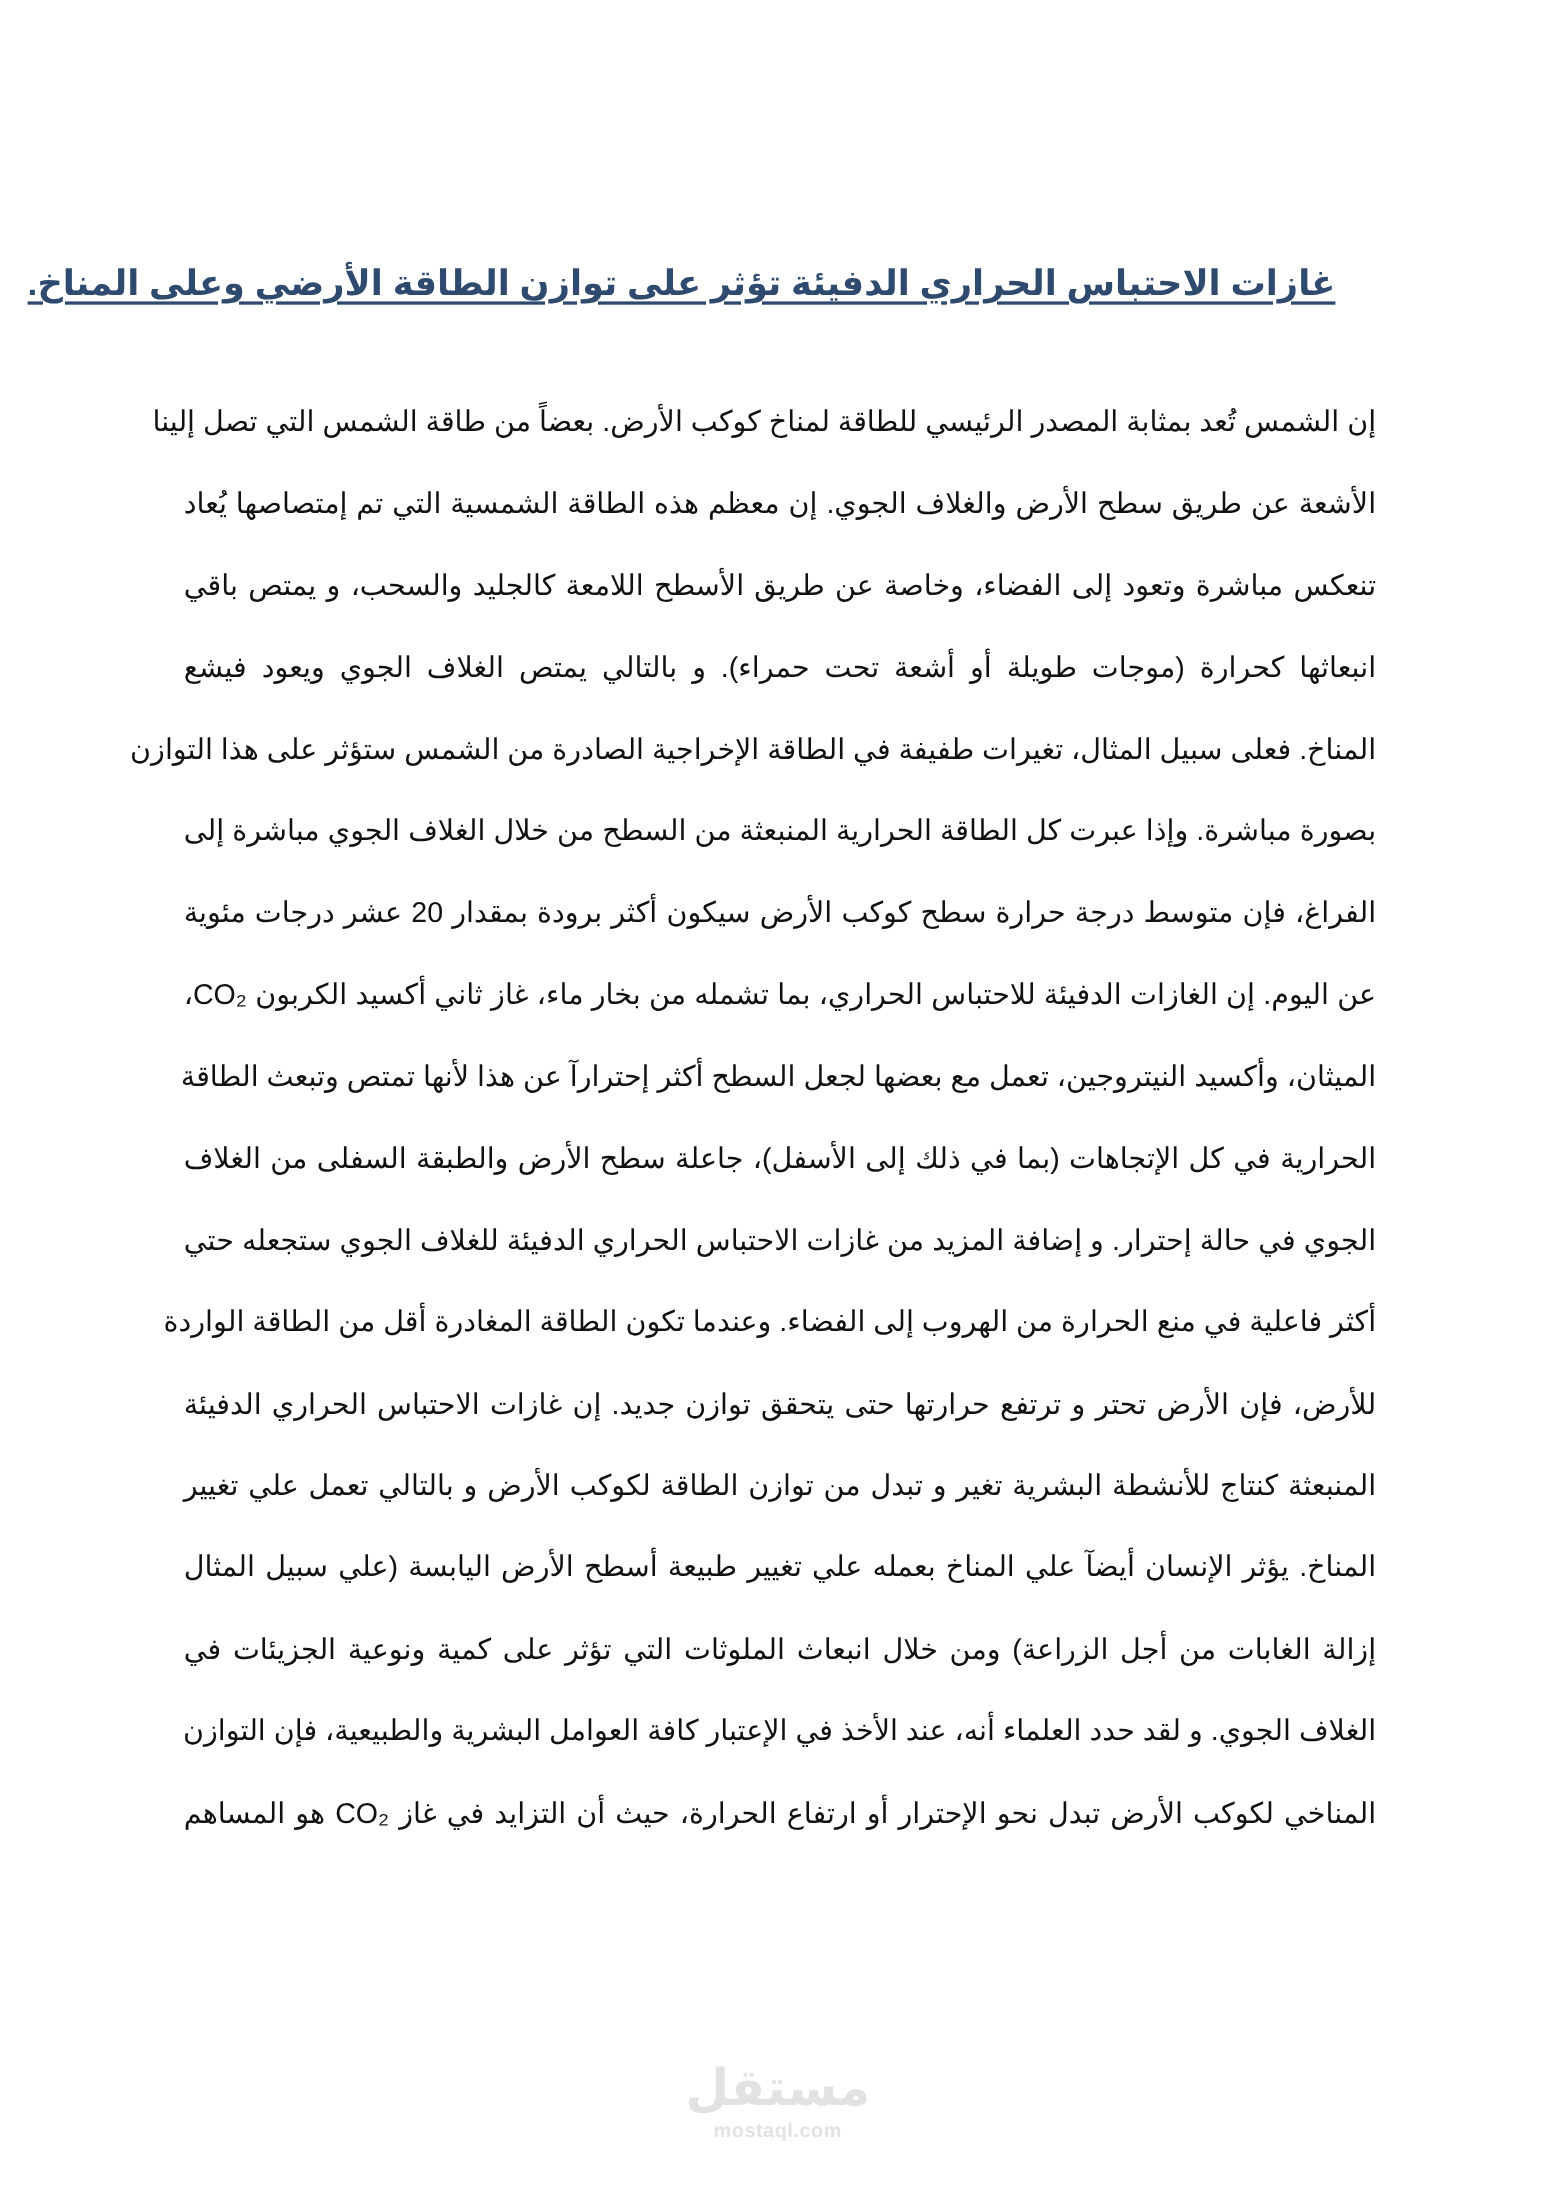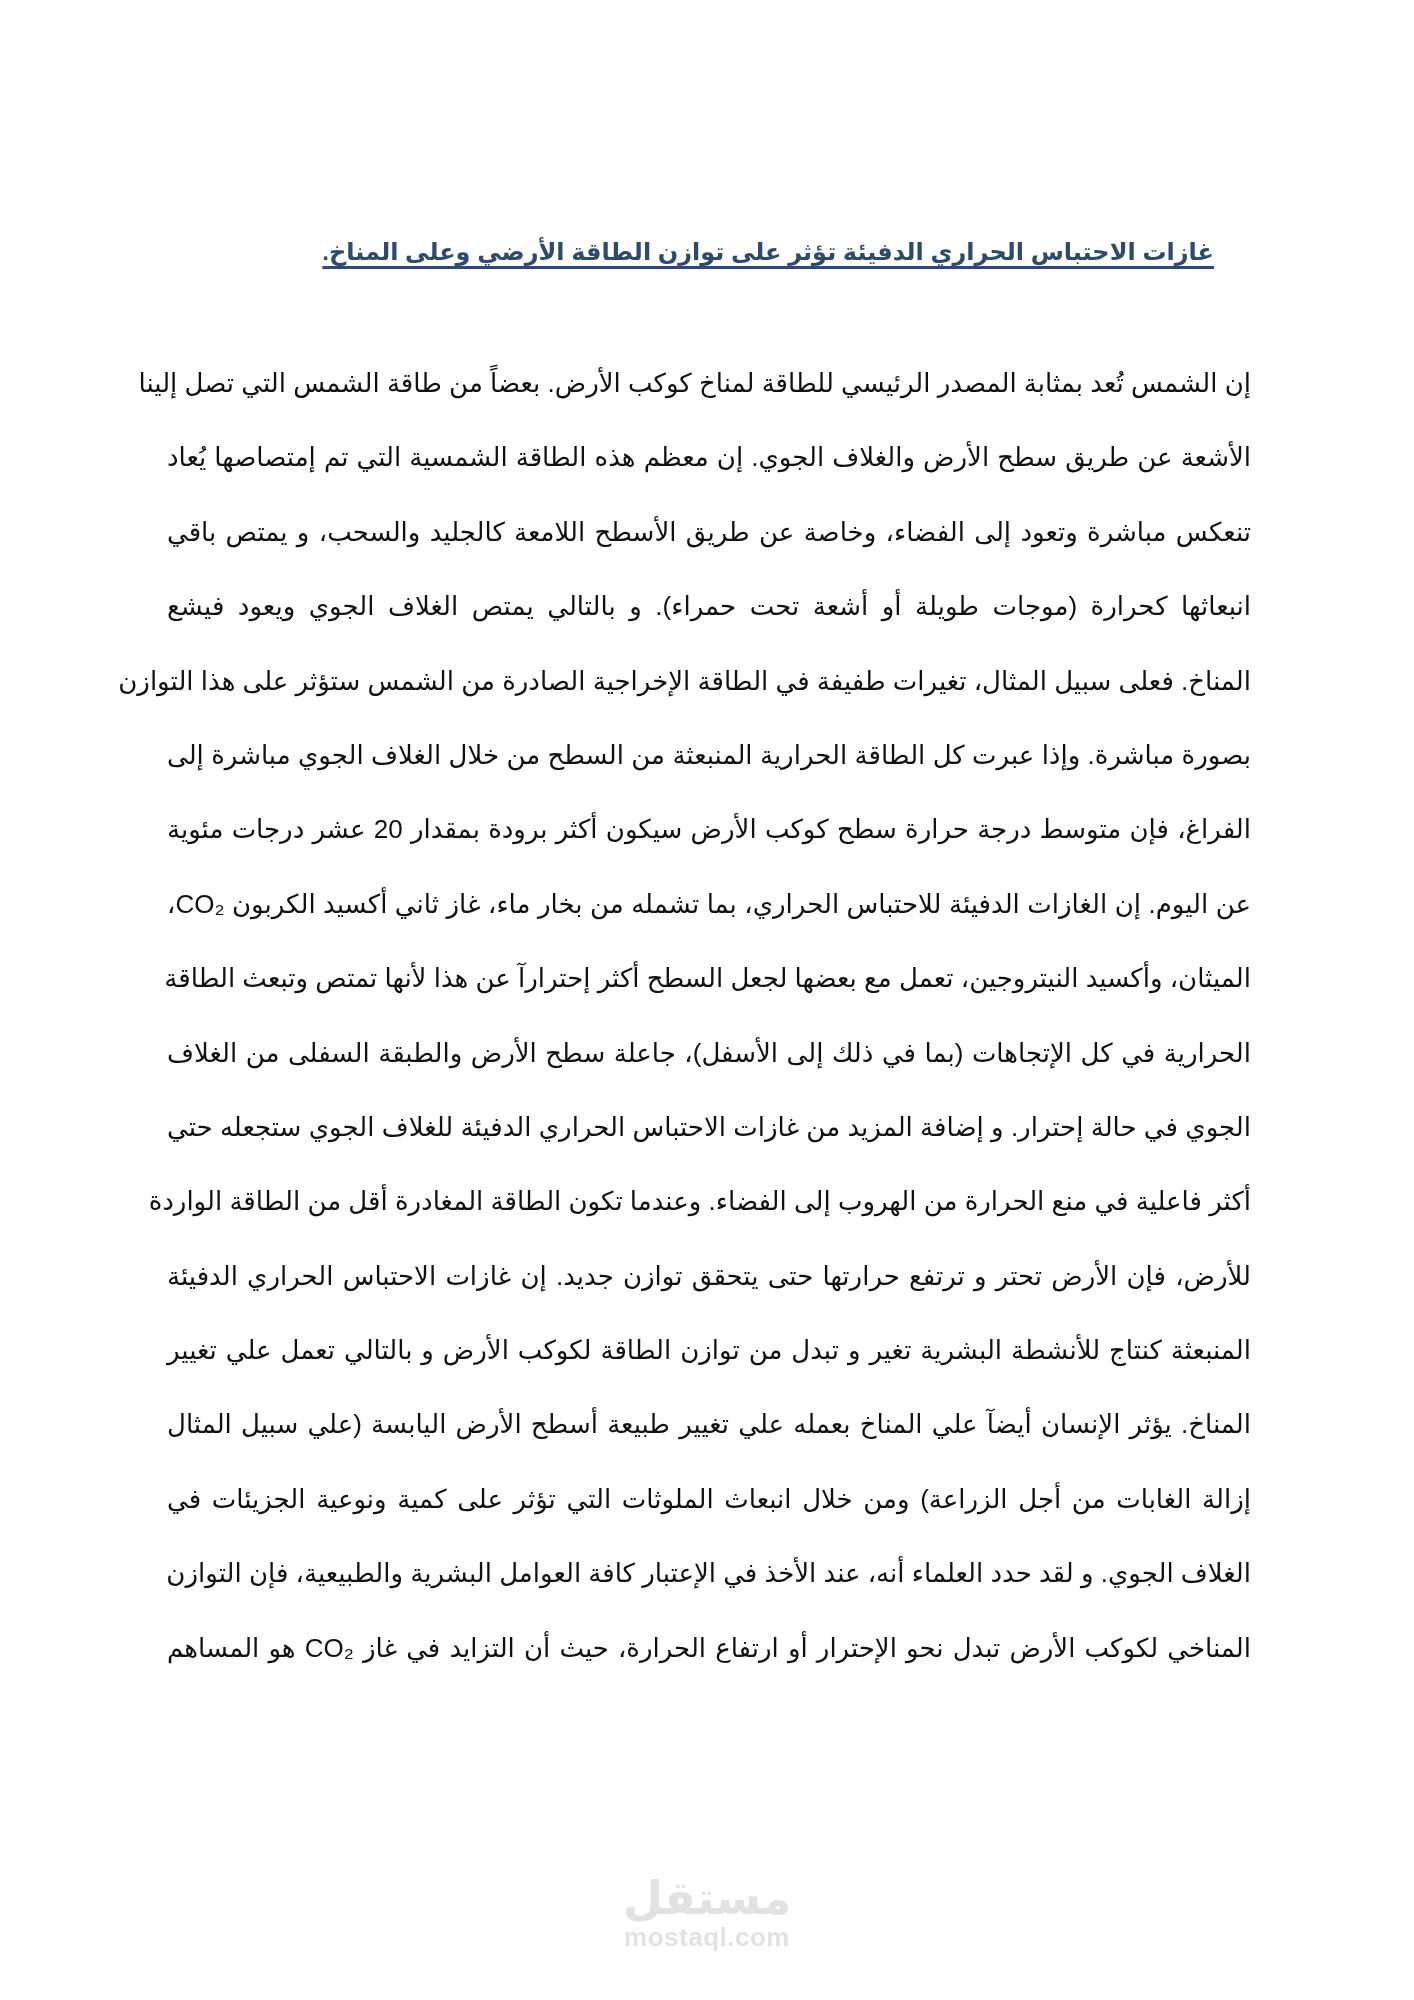--- a/index.html
+++ b/index.html
@@ -14,24 +14,24 @@
   .page {
     position: absolute;
     left: 0; top: 0;
     width: 1414px; height: 2000px;
   }
   .title {
     position: absolute;
     top: 238px;
     left: 200px;
     width: 1014px;
-    text-align: right;
+    text-align: center;
     direction: rtl;
     font-weight: bold;
-    font-size: 24px;
+    font-size: 32px;
     color: #2e4a6e;
     text-decoration: underline;
     text-decoration-thickness: 3px;
     text-underline-offset: 6px;
     margin: 0;
     white-space: nowrap;
   }
   .body-text {
     position: absolute;
     top: 358px;
@@ -61,21 +61,21 @@
   .wm-ar {
     display: block;
     direction: rtl;
     font-size: 46px;
     font-weight: bold;
     line-height: 52px;
     text-align: center;
   }
   .wm-lat {
     display: block;
-    font-size: 26px;
+    font-size: 18px;
     font-weight: bold;
     line-height: 26px;
     letter-spacing: 0.5px;
   }
 </style>
 </head>
 <body>
 
 <div class="page">
   <h1 class="title">غازات الاحتباس الحراري الدفيئة تؤثر على توازن الطاقة الأرضي وعلى المناخ.</h1>

